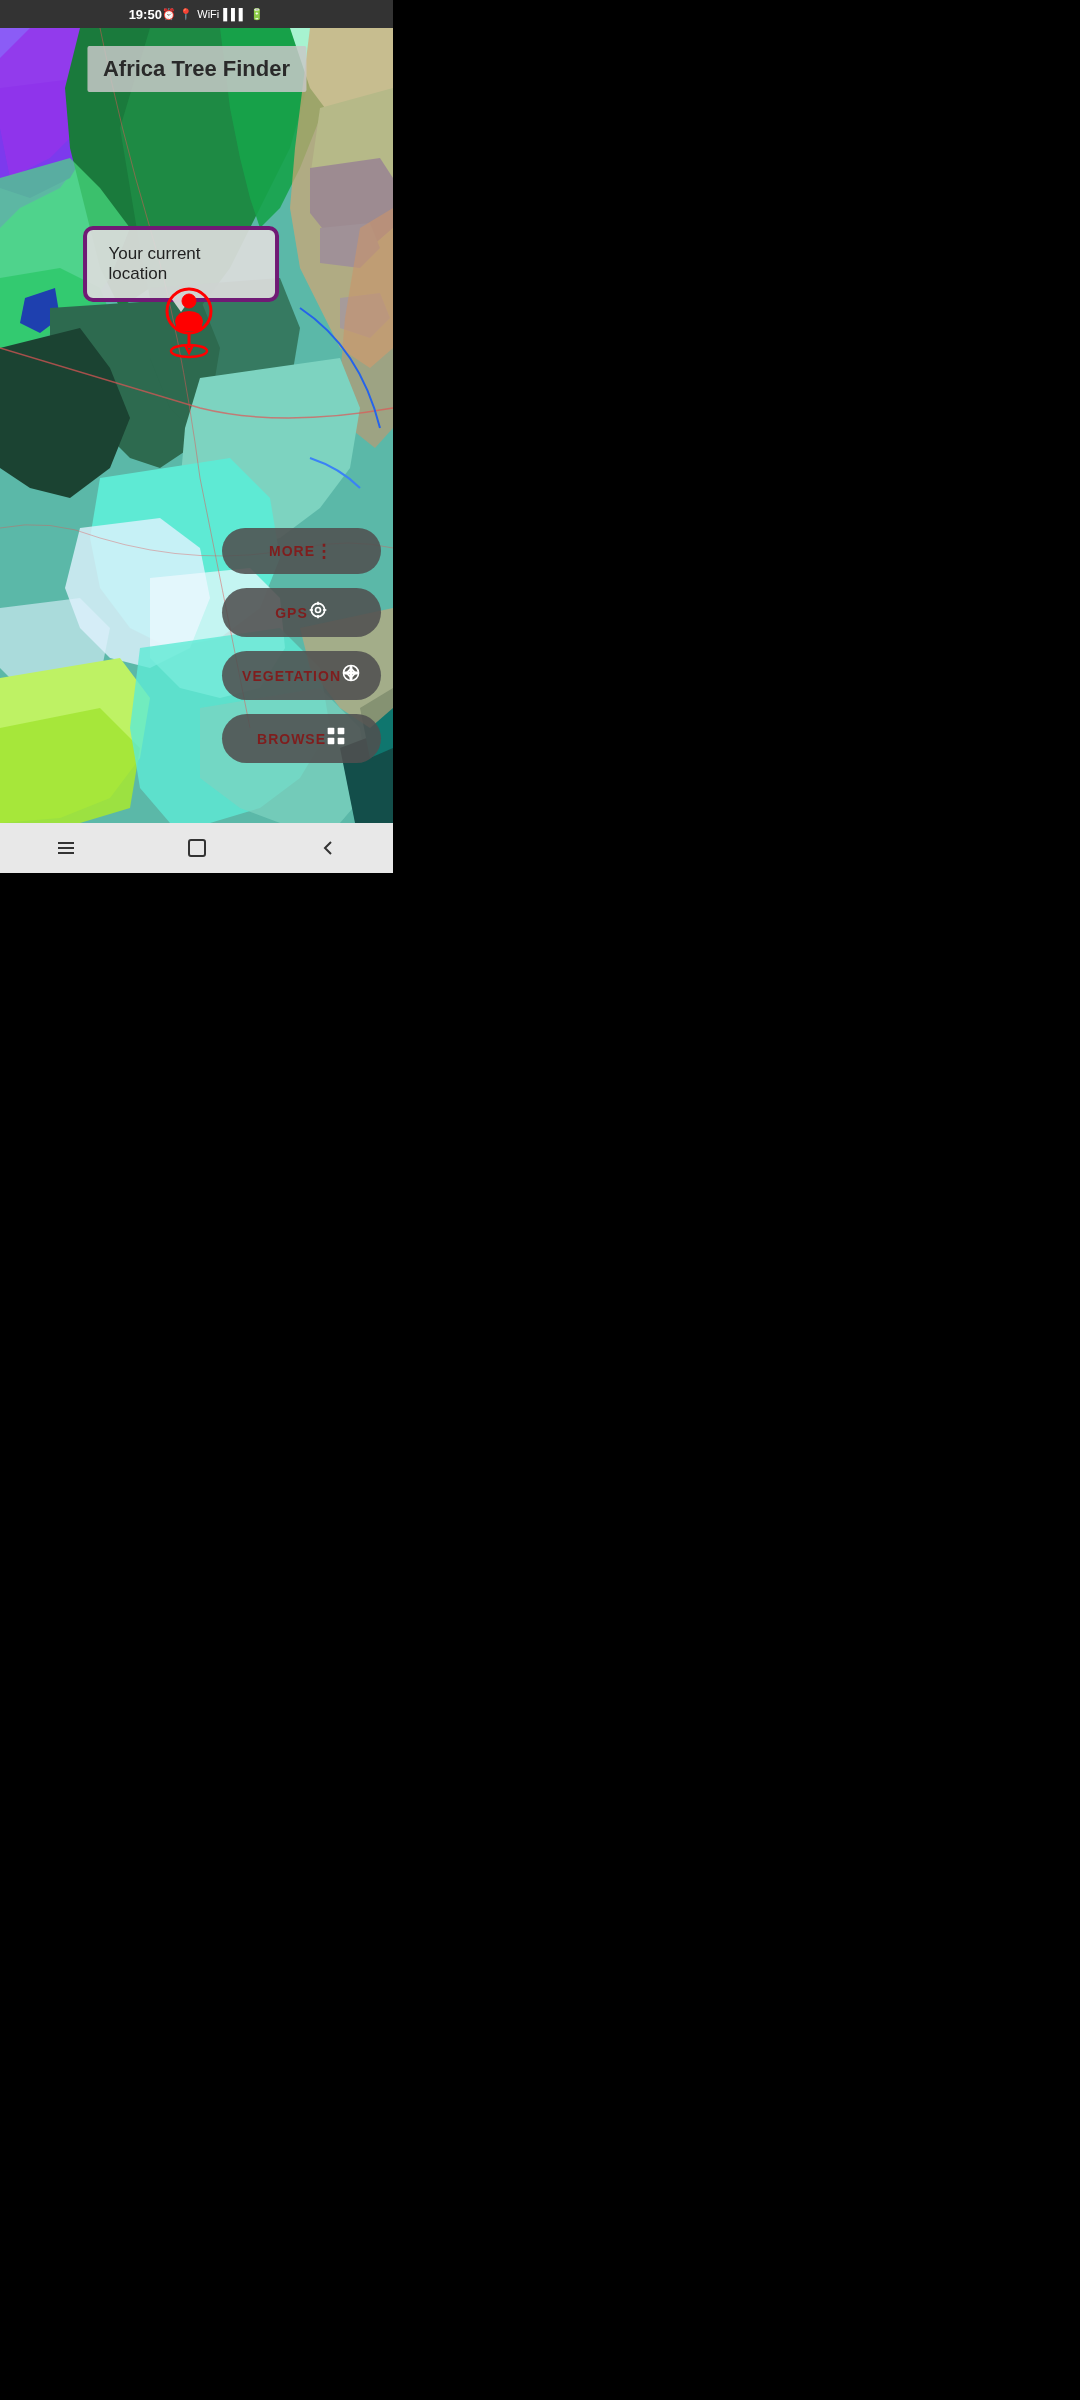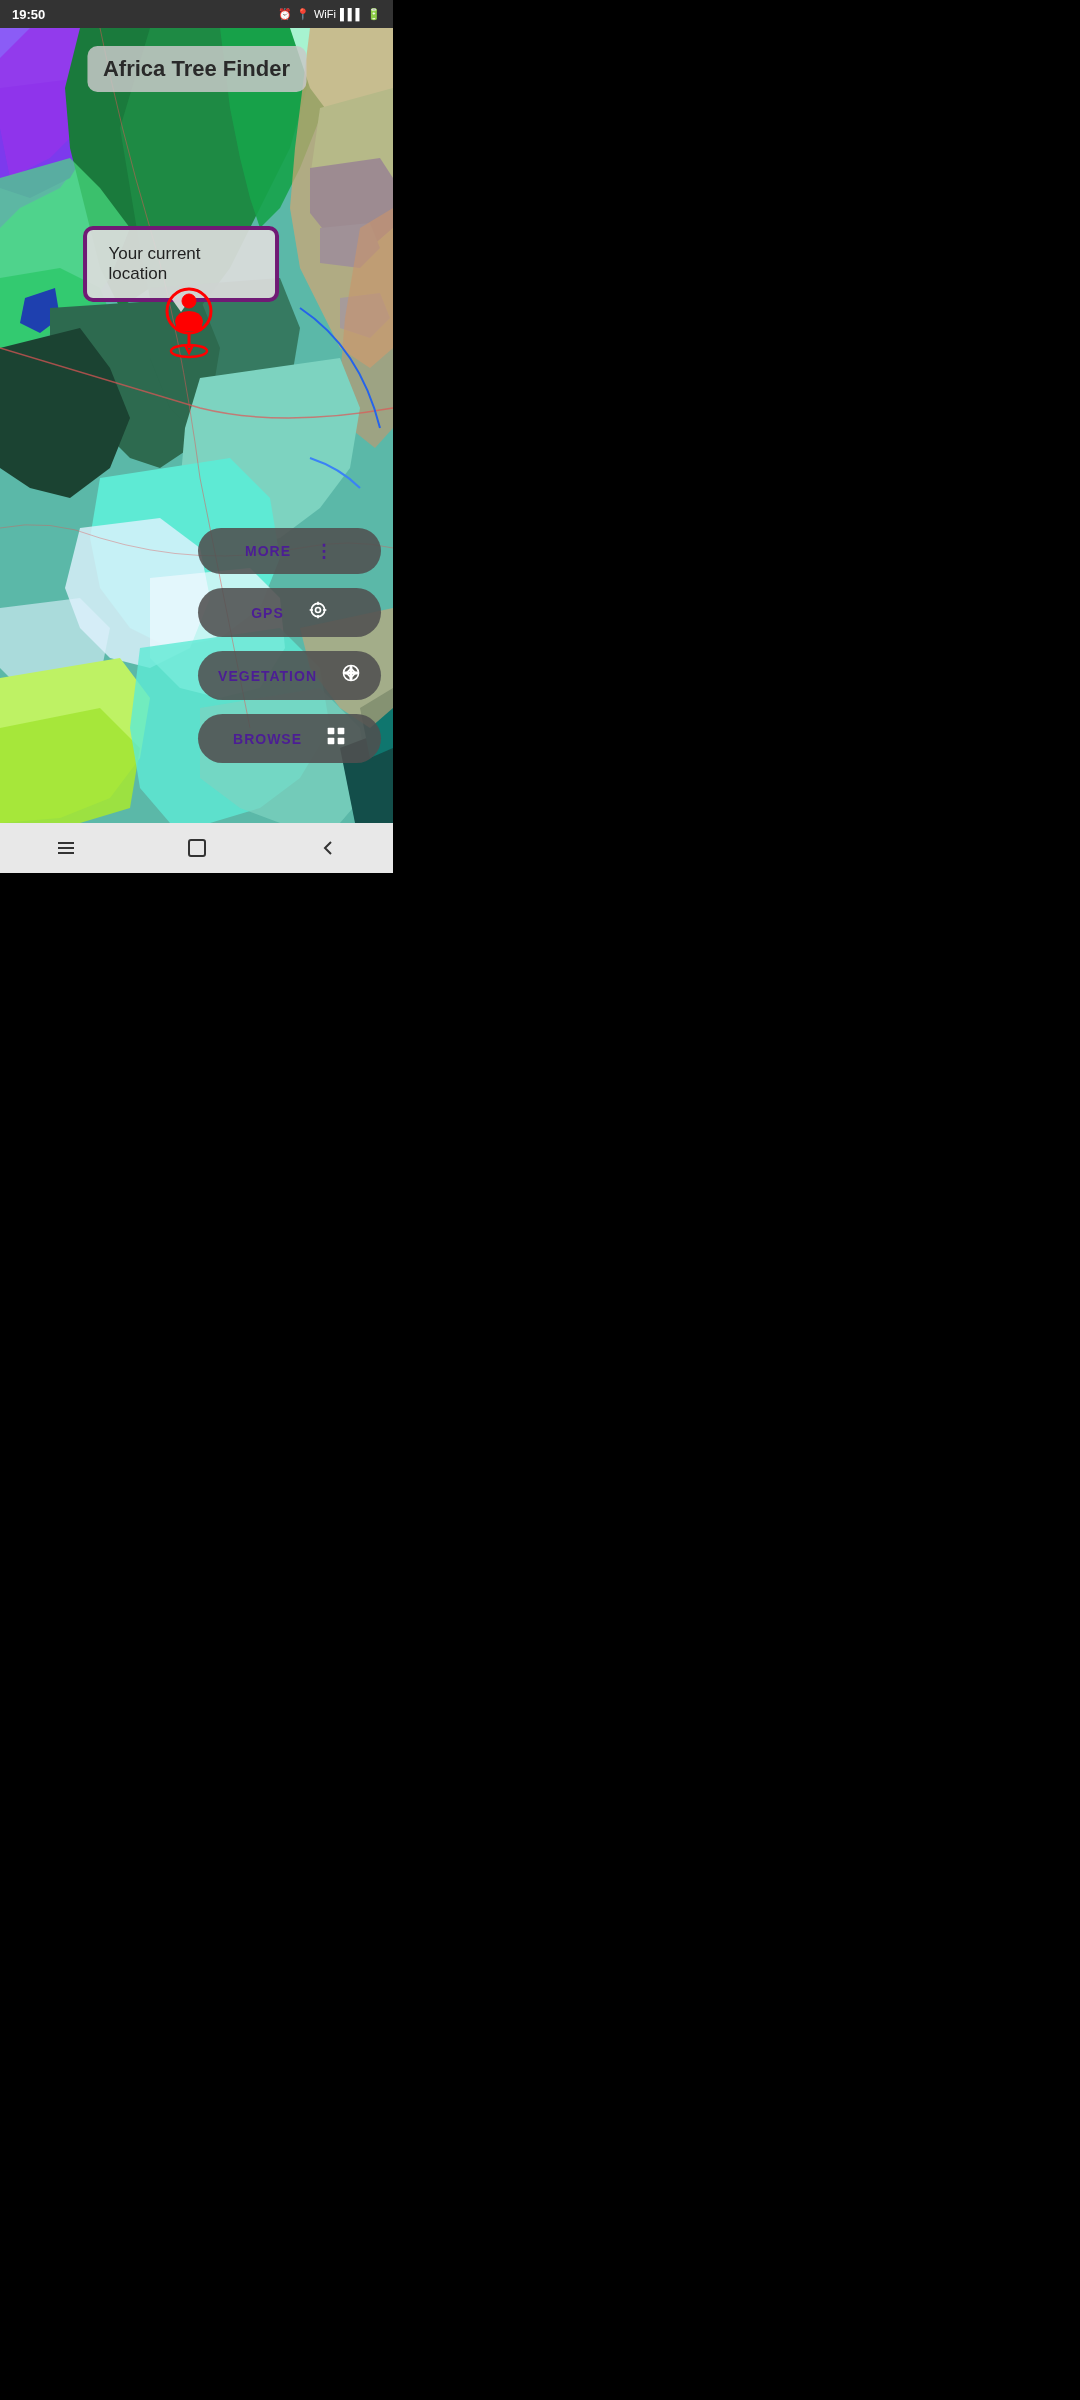--- a/index.html
+++ b/index.html
@@ -17,21 +17,21 @@
     
     .status-bar {
       position: absolute;
       top: 0;
       left: 0;
       right: 0;
       height: 28px;
       background: rgba(60,60,60,0.85);
       display: flex;
       align-items: center;
-      justify-content: space-between;
+      justify-content: center;
       padding: 0 12px;
       z-index: 100;
     }
     .status-time {
       color: #fff;
       font-size: 13px;
       font-weight: bold;
     }
     .status-icons {
       display: flex;
@@ -61,21 +61,21 @@
       width: 100%; height: 100%;
     }
 
     
     .app-title-bubble {
       position: absolute;
       top: 18px;
       left: 50%;
       transform: translateX(-50%);
       background: rgba(200,200,200,0.85);
-      border-radius: 10px;
+      border-radius: 2px;
       padding: 10px 16px;
       z-index: 50;
     }
     .app-title-bubble span {
       font-size: 22px;
       font-weight: bold;
       color: #2a2a2a;
       white-space: nowrap;
     }
 
@@ -128,23 +128,23 @@
       bottom: 60px;
       display: flex;
       flex-direction: column;
       gap: 14px;
       z-index: 60;
     }
     .map-btn {
       display: flex;
       align-items: center;
       justify-content: center;
-      gap: 24px;
+      gap: 0;
       background: rgba(80,80,80,0.88);
-      color: #4c1d95;
+      color: #7f1d1d;
       border: none;
       border-radius: 25px;
       padding: 12px 20px;
       font-size: 14px;
       font-weight: bold;
       letter-spacing: 1px;
       cursor: pointer;
       min-width: 140px;
     }
     .map-btn .btn-icon {

